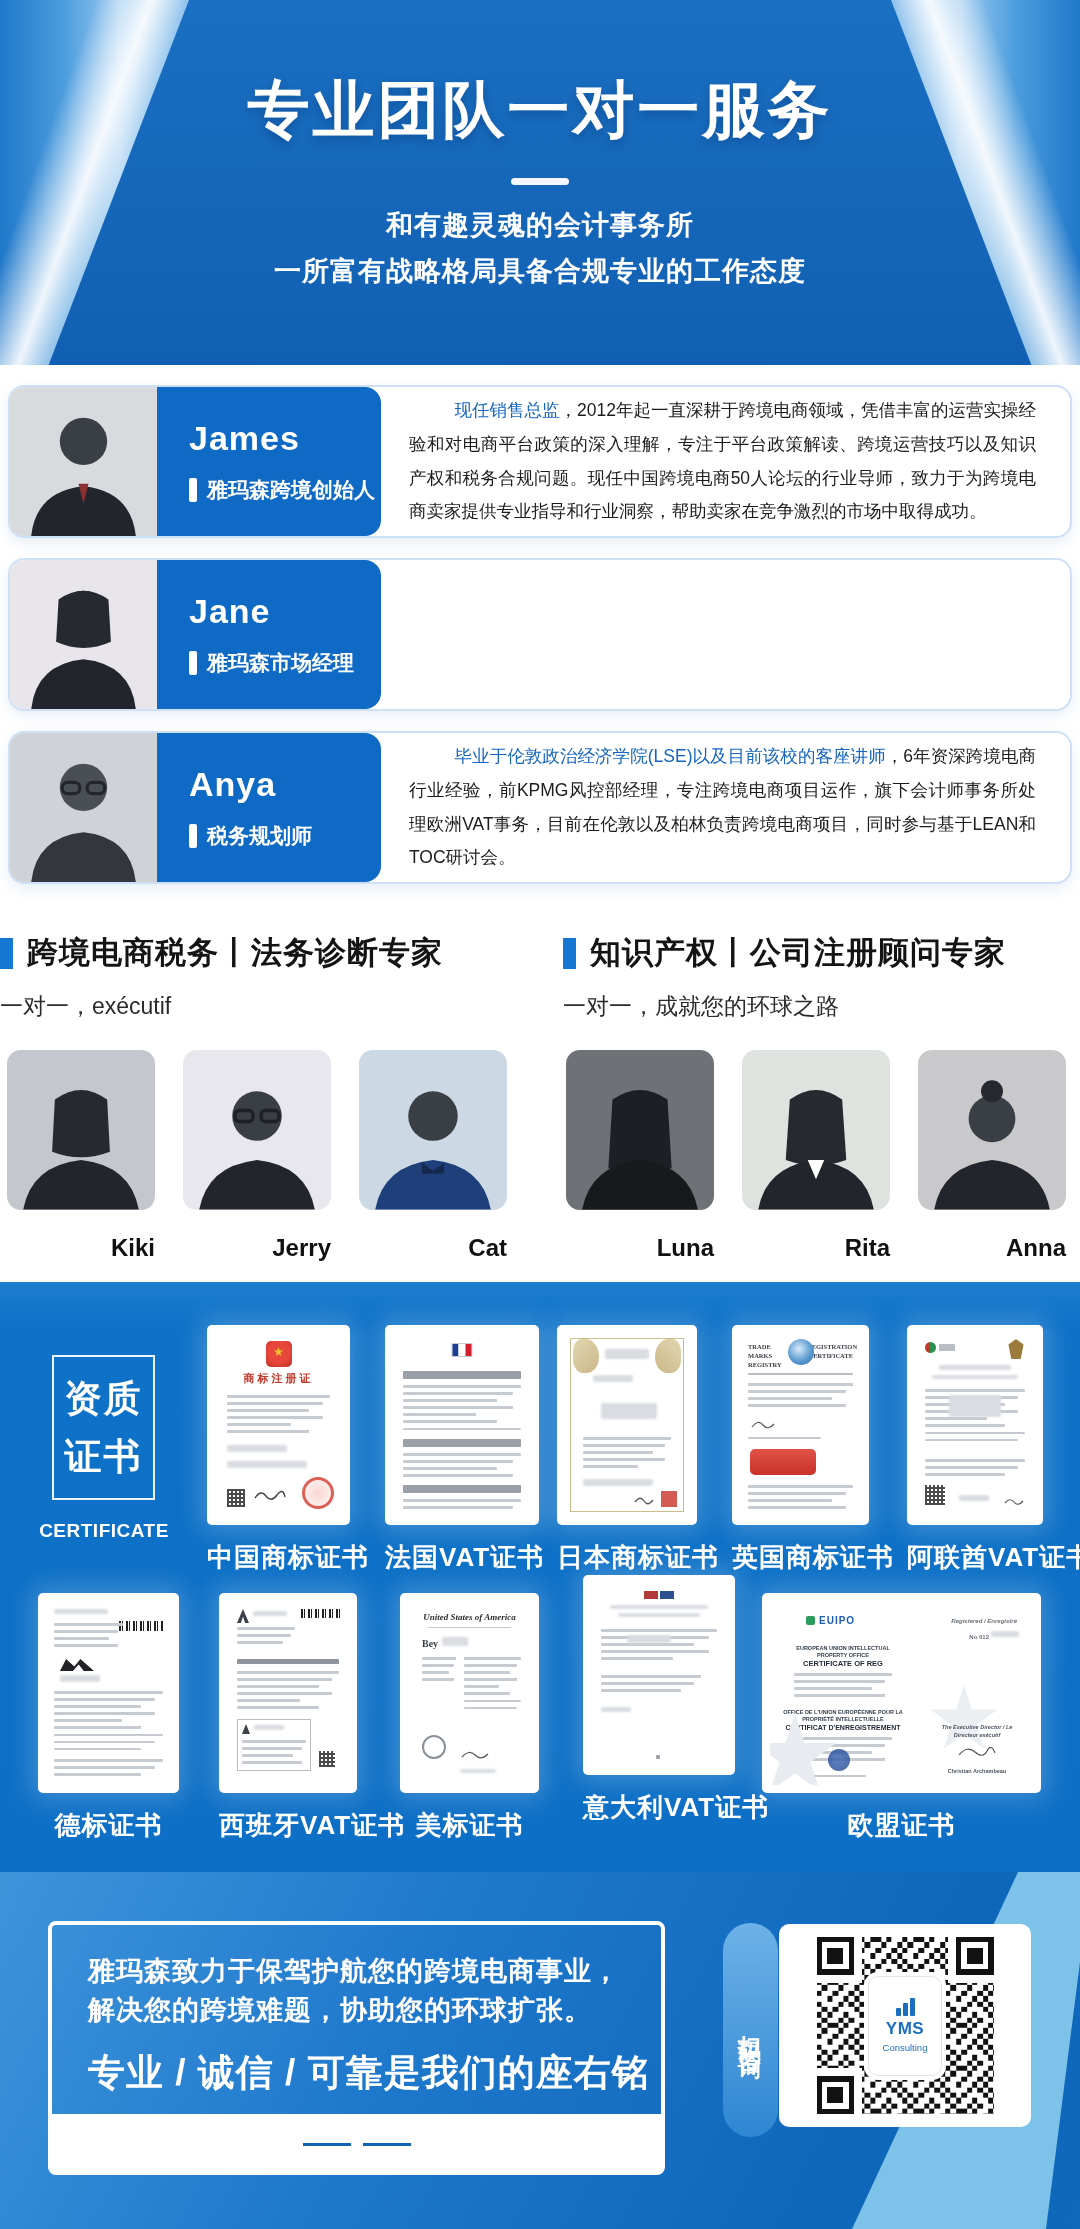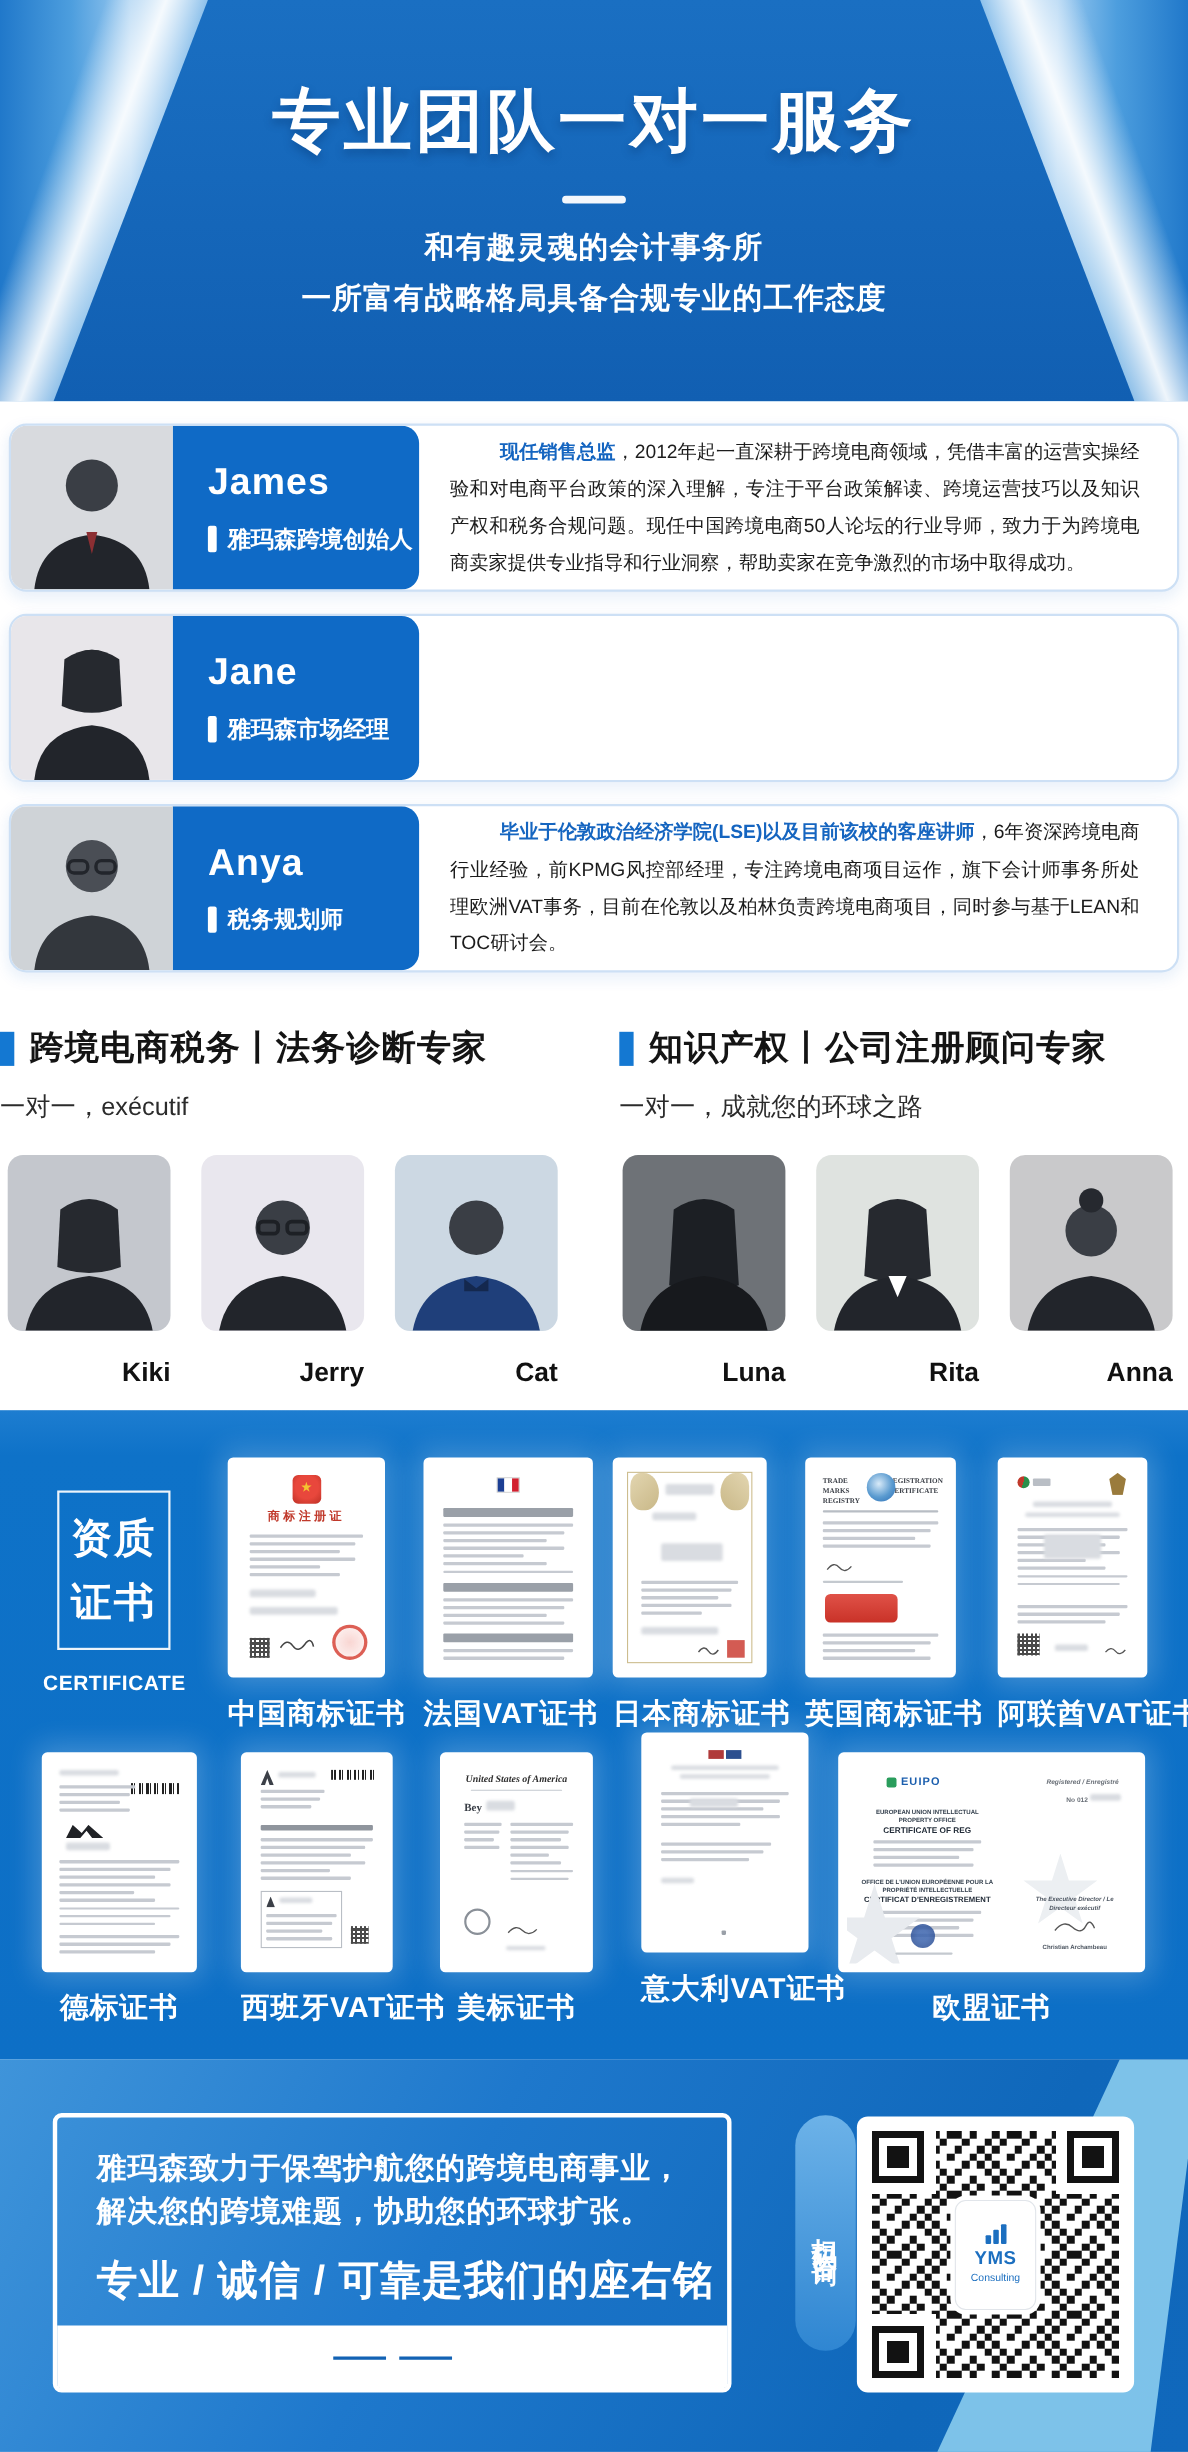--- a/index.html
+++ b/index.html
@@ -29,21 +29,21 @@
     box-shadow:0 5px 14px rgba(21,101,192,.10)}
   .tphoto{width:147px;flex:0 0 147px;position:relative;overflow:hidden}
   .tphoto svg{position:absolute;left:0;bottom:0;width:100%;height:92%}
   .tpanel{width:224px;flex:0 0 224px;background:#0f6ac6;color:#fff;border-radius:0 16px 16px 0;
     display:flex;flex-direction:column;justify-content:center;padding-left:32px}
   .tname{font-size:34px;font-weight:bold;letter-spacing:1px}
   .trole{display:flex;align-items:center;margin-top:18px;font-size:21px;font-weight:bold}
   .rbar{display:inline-block;width:8px;height:24px;background:#fff;border-radius:2px;margin-right:10px}
   .tdesc{flex:1;display:flex;align-items:center;padding:10px 34px 10px 28px}
   .tdesc p{font-size:17.5px;line-height:1.92;color:#1c1c1c;text-align:justify;text-indent:2.6em}
-  .hl{color:#1565c0;font-weight:bold}
+  .hl{color:#1565c0;font-weight:normal}
 
   
   .experts{position:relative;width:100%;height:377px;background:#fff}
   .ehead{position:absolute;top:27px;display:flex;align-items:center;font-size:31px;font-weight:800;color:#141414;letter-spacing:1px}
   .ebar{display:inline-block;width:13px;height:31px;background:#1478d2;margin-right:14px}
   .esub{position:absolute;top:86px;font-size:23px;color:#2b2b2b;font-weight:500}
   .mrow{position:absolute;top:145px;left:7px;display:flex;gap:28px}
   .mcol{width:148px}
   .mcol.gap{margin-left:31px}
   .mphoto{width:148px;height:160px;border-radius:14px;position:relative;overflow:hidden}
@@ -90,21 +90,21 @@
   .fline.first{margin-top:28px}
   .fline + .fline{margin-top:3px}
   .motto{margin:20px 0 0 36px;color:#fff;font-size:37px;font-weight:bold;letter-spacing:1px}
   .fstrip{position:absolute;left:0;right:0;bottom:0;height:57px;background:#fff;border-radius:0 0 3px 3px;
     display:flex;align-items:center;justify-content:center;gap:30px;color:#1262b4;font-weight:bold}
   .fstrip .ph{font-size:31px;letter-spacing:1px}
   .fstrip .dsh{font-size:30px;transform:scaleX(1.6)}
   .pill{position:absolute;left:723px;top:51px;width:55px;height:214px;border-radius:28px;z-index:2;
     background:linear-gradient(180deg,#6cb2e8,#2f86d2);display:flex;align-items:center;justify-content:center}
   .pill span{writing-mode:vertical-rl;text-orientation:upright;color:#fff;font-size:23px;font-weight:bold;letter-spacing:7px}
-  .qrcard{position:absolute;left:779px;top:52px;width:252px;height:251px;background:#fff;border-radius:10px;
+  .qrcard{position:absolute;left:779px;top:52px;width:252px;height:203px;background:#fff;border-radius:10px;
     padding:13px;z-index:2}
   .qrwrap{position:relative;width:100%;height:100%}
   .qrwrap svg{width:100%;height:100%;display:block}
   .qrlogo{position:absolute;left:50%;top:50%;transform:translate(-50%,-50%);width:74px;height:100px;
     background:#fff;border:1px solid #e1e5ea;border-radius:10px;display:flex;flex-direction:column;
     align-items:center;justify-content:center;gap:3px;box-shadow:0 0 0 4px #fff}
   .qrlogo .ic{display:flex;align-items:flex-end;gap:2px}
   .qrlogo .ic i{display:block;width:5px;background:#1c6fc0;border-radius:1px}
   .qrlogo .t1{color:#1c6fc0;font-size:17px;font-weight:bold;letter-spacing:.5px}
   .qrlogo .t2{color:#1c6fc0;font-size:9.5px}

